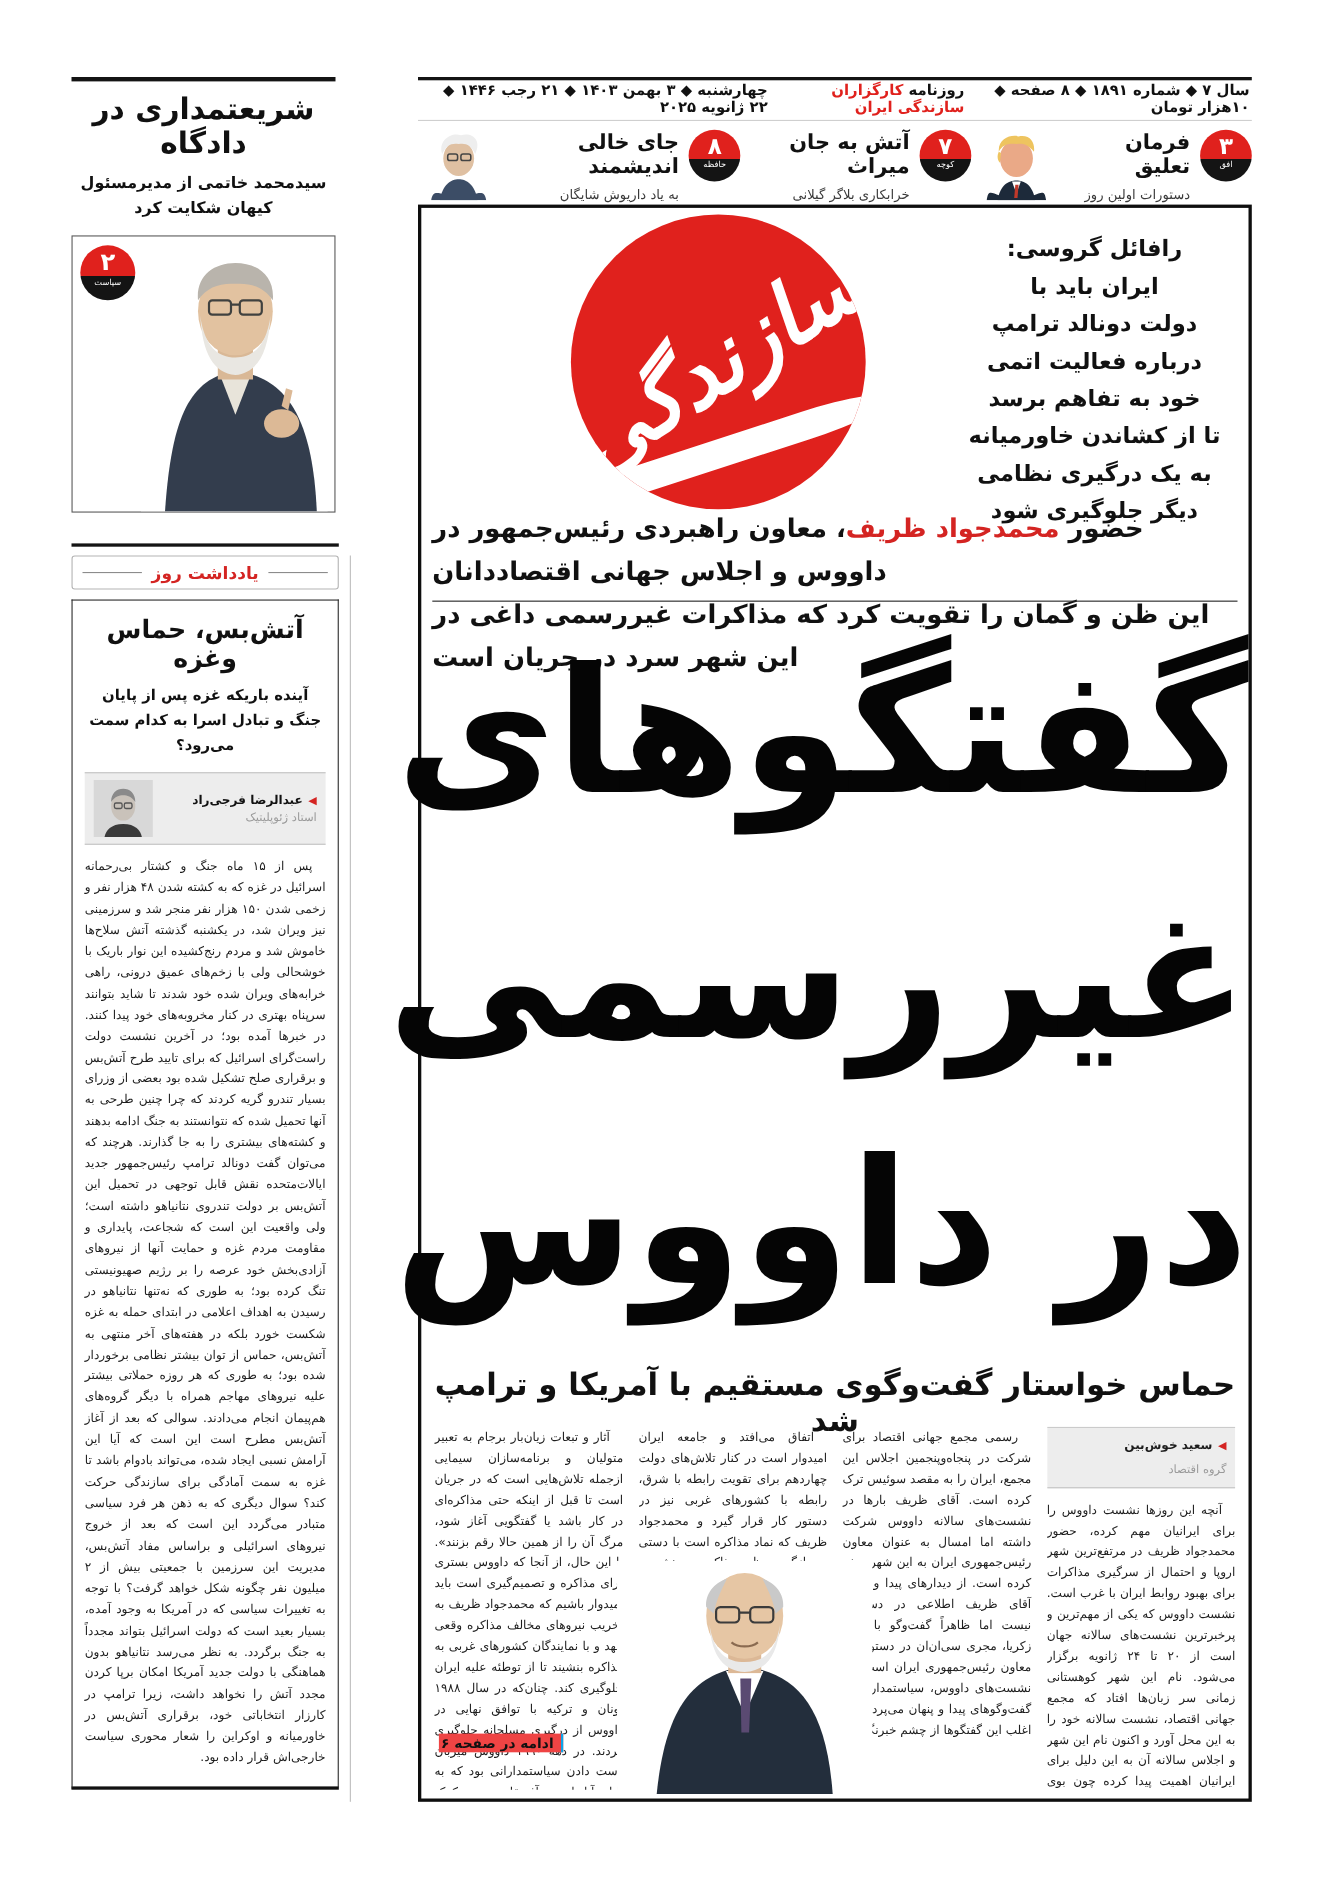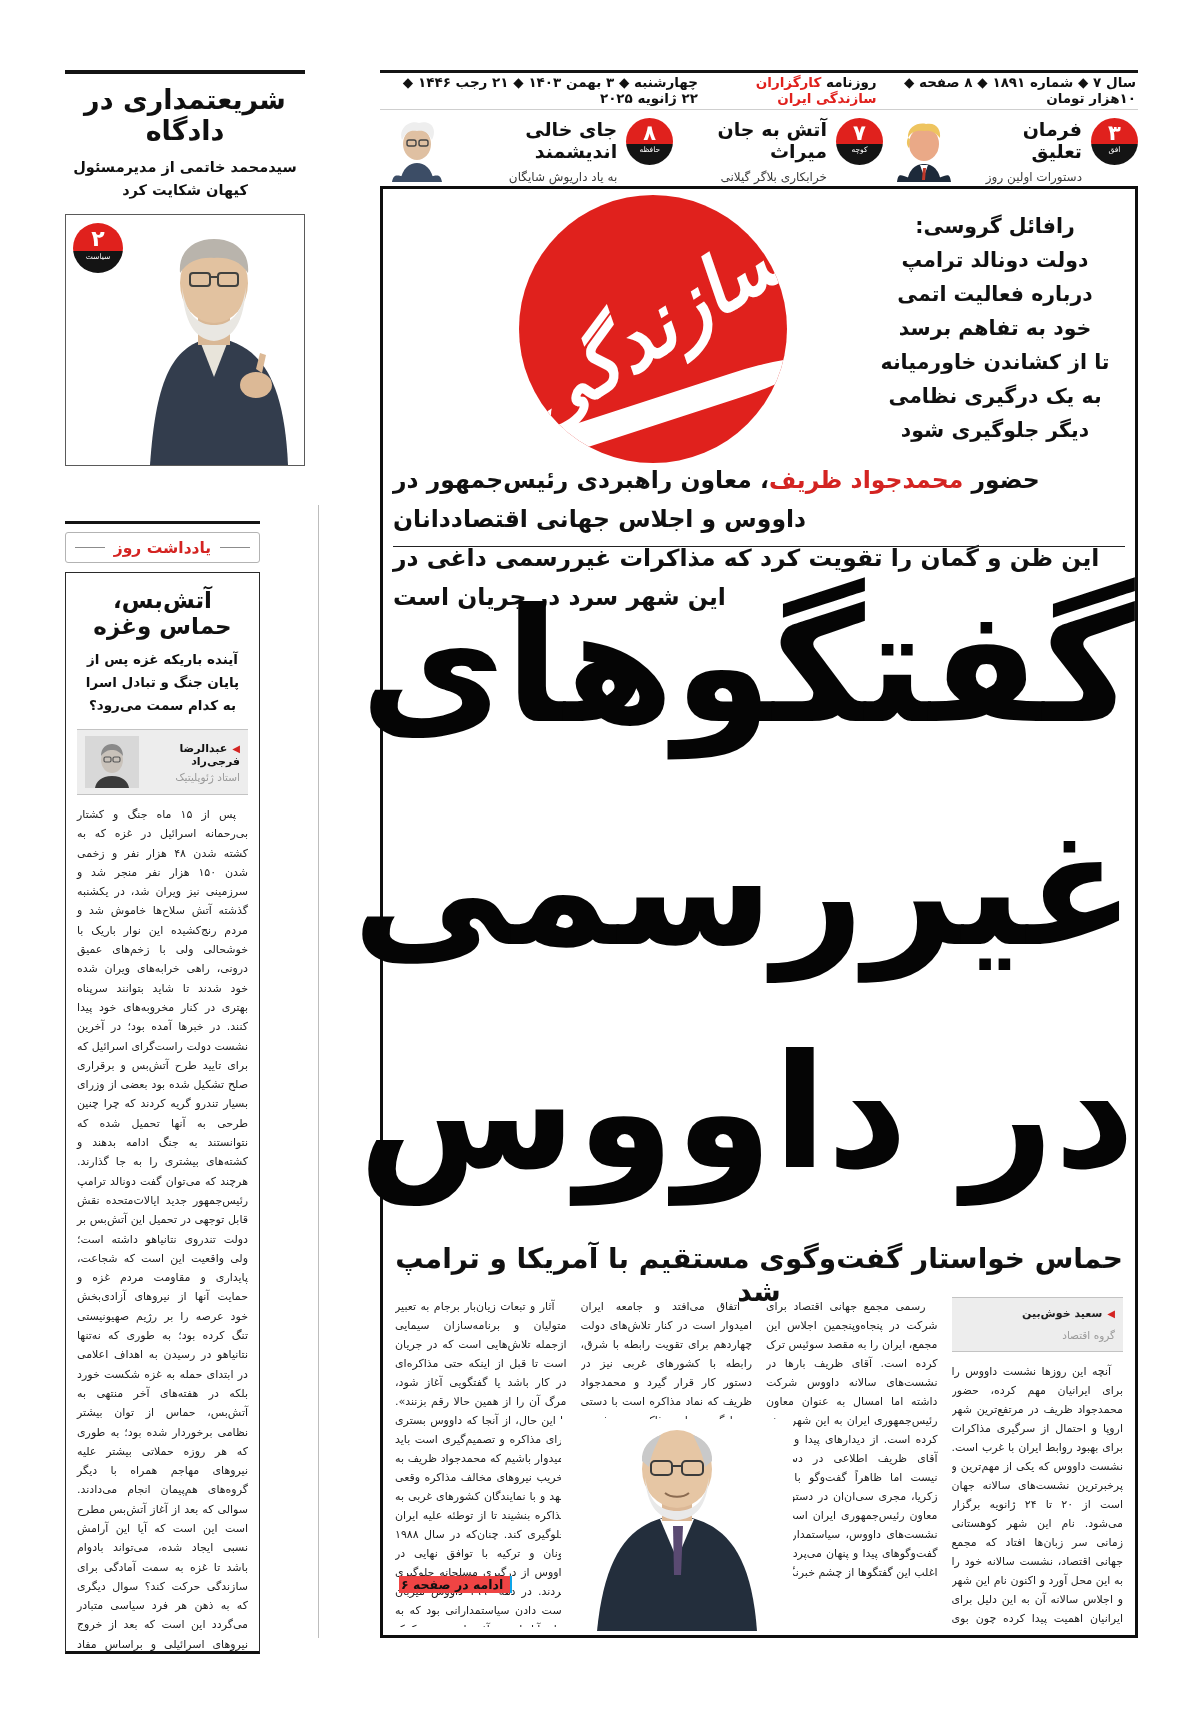--- a/index.html
+++ b/index.html
@@ -106,21 +106,21 @@
   .bybar svg { flex-shrink:0; }
 
   .zarif { position:absolute; left:178px; bottom:4px; width:232px; height:212px; background:#fff; z-index:2; }
   .continue {
     position:absolute; left:16px; bottom:42px; z-index:3; background:#ef4444;
     font-size:12.5px; font-weight:bold; border-right:2px solid #0ea5e9; padding:1px 7px 1px 2px;
   }
 
   
   .vdiv { position:absolute; left:318px; top:505px; width:1px; height:1133px; background:#bdbdbd; }
-  .notecol { position:absolute; left:65px; top:521px; width:195px; }
+  .notecol { position:absolute; left:65px; top:494px; width:243px; }
   .notecol .rule { border-top:3.5px solid #141414; }
   .kicker {
     margin-top:8px; border:1px solid #b3b3b3; border-radius:3px; height:31px;
     display:flex; align-items:center; color:#d42422; font-size:15.5px; font-weight:bold;
   }
   .kicker::before, .kicker::after { content:""; flex:1; height:1px; background:#8c8c8c; margin:0 9px; }
   .note-box {
     margin-top:9px; border:1px solid #2a2a2a; border-bottom:3.5px solid #111;
     height:1082px; padding:14px 11px 10px; overflow:hidden; background:#fff;
   }
@@ -223,20 +223,21 @@
       </svg>
     </div>
   </div>
 
   <div class="vdiv"></div>
 
   <div class="main-box">
 
     <div class="q-right">
       <div>رافائل گروسی:</div>
+      <div>ایران باید با</div>
       <div>دولت دونالد ترامپ</div>
       <div>درباره فعالیت اتمی</div>
       <div>خود به تفاهم برسد</div>
       <div>تا از کشاندن خاورمیانه</div>
       <div>به یک درگیری نظامی</div>
       <div>دیگر جلوگیری شود</div>
     </div>
 
     <div class="logo">
       <div class="swash"></div>

